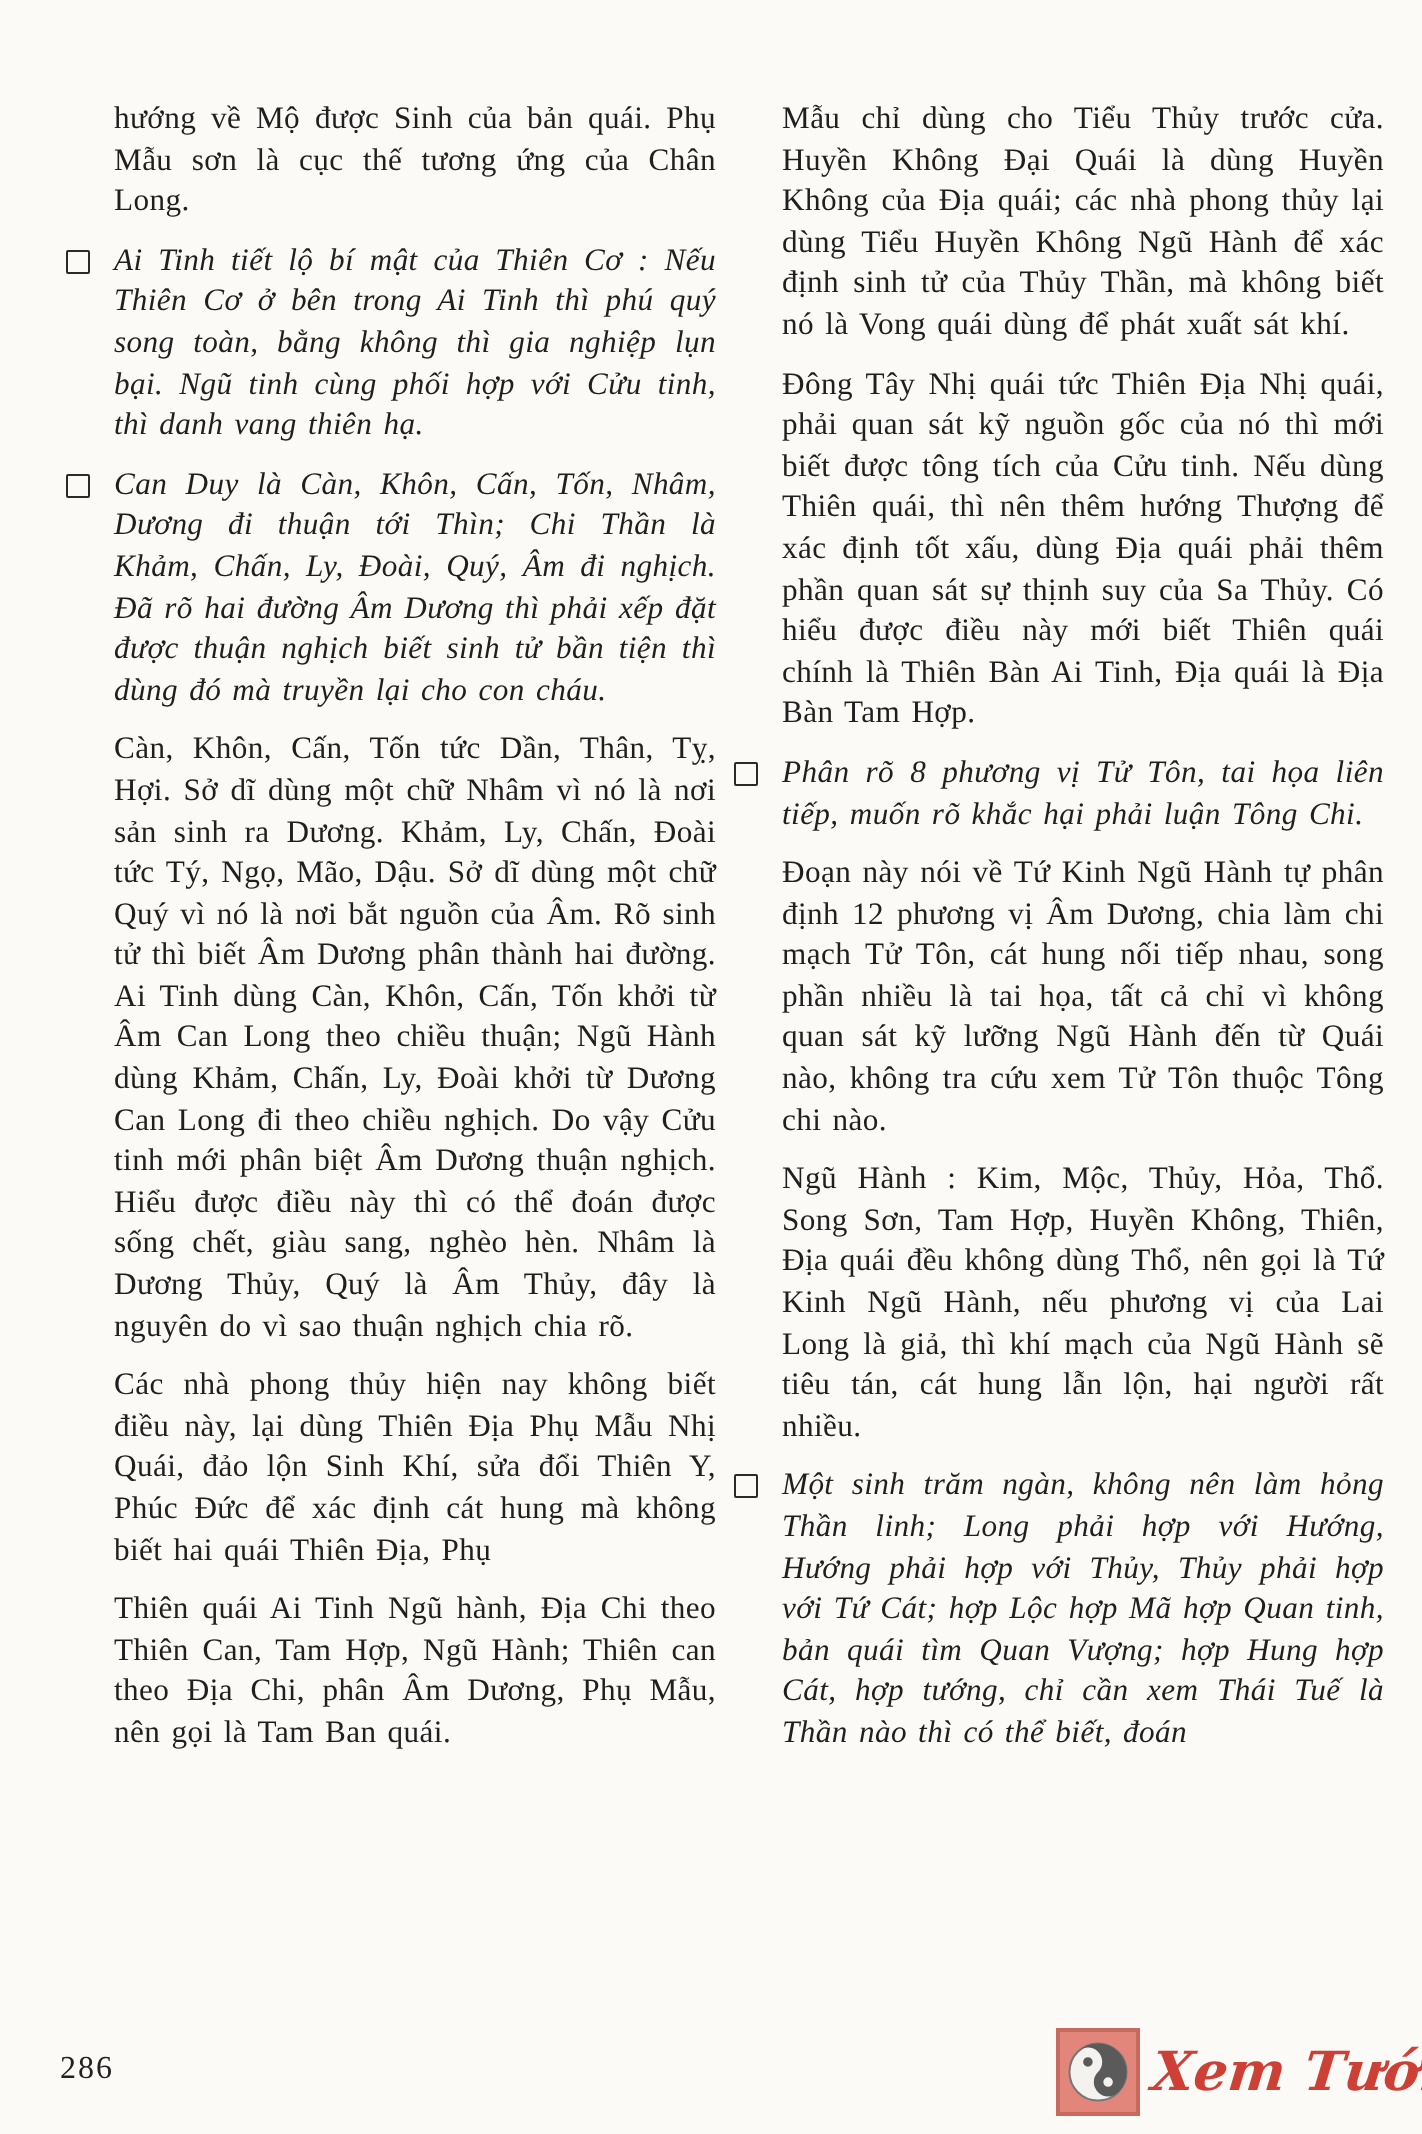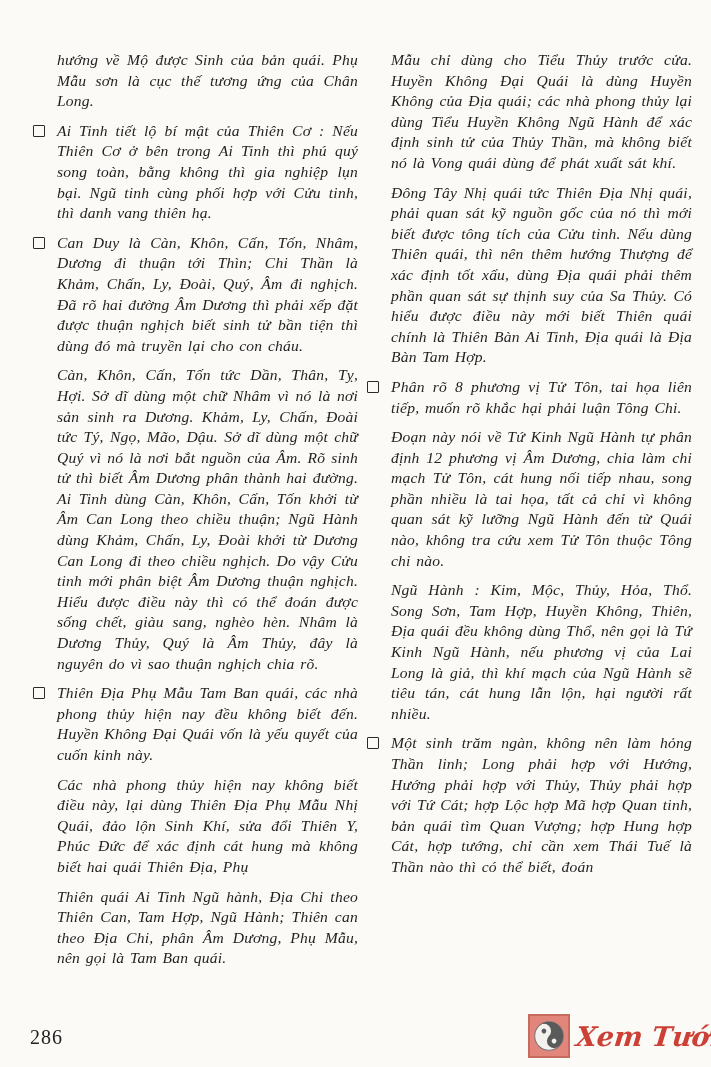--- a/index.html
+++ b/index.html
@@ -18,36 +18,35 @@
 
   .para {
     position: relative;
     margin: 0 0 9px 0;
     padding-left: 27px;
     font-size: 15.6px;
     line-height: 20.6px;
     text-align: justify;
     letter-spacing: 0.2px;
     word-spacing: 1.5px;
-    font-style: italic;
   }
   .para.quote { font-style: italic; }
   .bullet {
     position: absolute;
     left: 3px; top: 4px;
     width: 10px; height: 10px;
     border: 1.7px solid #2a2a2a;
     border-radius: 1px;
     background: transparent;
   }
 
   .page-number {
     position: absolute;
     left: 30px; top: 1026px;
-    font-size: 20px;
+    font-size: 16px;
     letter-spacing: 1px;
     color: #222;
   }
 
   .watermark {
     position: absolute;
     left: 528px; top: 1014px;
     display: flex;
     align-items: center;
     gap: 6px;
@@ -83,24 +82,20 @@
     </div>
 
 
     <div class="para quote">
       <span class="bullet"></span>
       <span>Can Duy là Càn, Khôn, Cấn, Tốn, Nhâm, Dương đi thuận tới Thìn; Chi Thần là Khảm, Chấn, Ly, Đoài, Quý, Âm đi nghịch. Đã rõ hai đường Âm Dương thì phải xếp đặt được thuận nghịch biết sinh tử bần tiện thì dùng đó mà truyền lại cho con cháu.</span>
     </div>
 
     <p class="para body">Càn, Khôn, Cấn, Tốn tức Dần, Thân, Tỵ, Hợi. Sở dĩ dùng một chữ Nhâm vì nó là nơi sản sinh ra Dương. Khảm, Ly, Chấn, Đoài tức Tý, Ngọ, Mão, Dậu. Sở dĩ dùng một chữ Quý vì nó là nơi bắt nguồn của Âm. Rõ sinh tử thì biết Âm Dương phân thành hai đường. Ai Tinh dùng Càn, Khôn, Cấn, Tốn khởi từ Âm Can Long theo chiều thuận; Ngũ Hành dùng Khảm, Chấn, Ly, Đoài khởi từ Dương Can Long đi theo chiều nghịch. Do vậy Cửu tinh mới phân biệt Âm Dương thuận nghịch. Hiểu được điều này thì có thể đoán được sống chết, giàu sang, nghèo hèn. Nhâm là Dương Thủy, Quý là Âm Thủy, đây là nguyên do vì sao thuận nghịch chia rõ.</p>
 
-    <div class="para quote">
-      <span class="bullet"></span>
-      <span>Thiên Địa Phụ Mẫu Tam Ban quái, các nhà phong thủy hiện nay đều không biết đến. Huyền Không Đại Quái vốn là yếu quyết của cuốn kinh này.</span>
-    </div>
 
     <p class="para body">Các nhà phong thủy hiện nay không biết điều này, lại dùng Thiên Địa Phụ Mẫu Nhị Quái, đảo lộn Sinh Khí, sửa đổi Thiên Y, Phúc Đức để xác định cát hung mà không biết hai quái Thiên Địa, Phụ</p>
     <p class="para body">Thiên quái Ai Tinh Ngũ hành, Địa Chi theo Thiên Can, Tam Hợp, Ngũ Hành; Thiên can theo Địa Chi, phân Âm Dương, Phụ Mẫu, nên gọi là Tam Ban quái.</p>
   </div>
 
   <div class="col col-right">
     <p class="para body">Mẫu chỉ dùng cho Tiểu Thủy trước cửa. Huyền Không Đại Quái là dùng Huyền Không của Địa quái; các nhà phong thủy lại dùng Tiểu Huyền Không Ngũ Hành để xác định sinh tử của Thủy Thần, mà không biết nó là Vong quái dùng để phát xuất sát khí.</p>
 
 
     <p class="para body">Đông Tây Nhị quái tức Thiên Địa Nhị quái, phải quan sát kỹ nguồn gốc của nó thì mới biết được tông tích của Cửu tinh. Nếu dùng Thiên quái, thì nên thêm hướng Thượng để xác định tốt xấu, dùng Địa quái phải thêm phần quan sát sự thịnh suy của Sa Thủy. Có hiểu được điều này mới biết Thiên quái chính là Thiên Bàn Ai Tinh, Địa quái là Địa Bàn Tam Hợp.</p>

